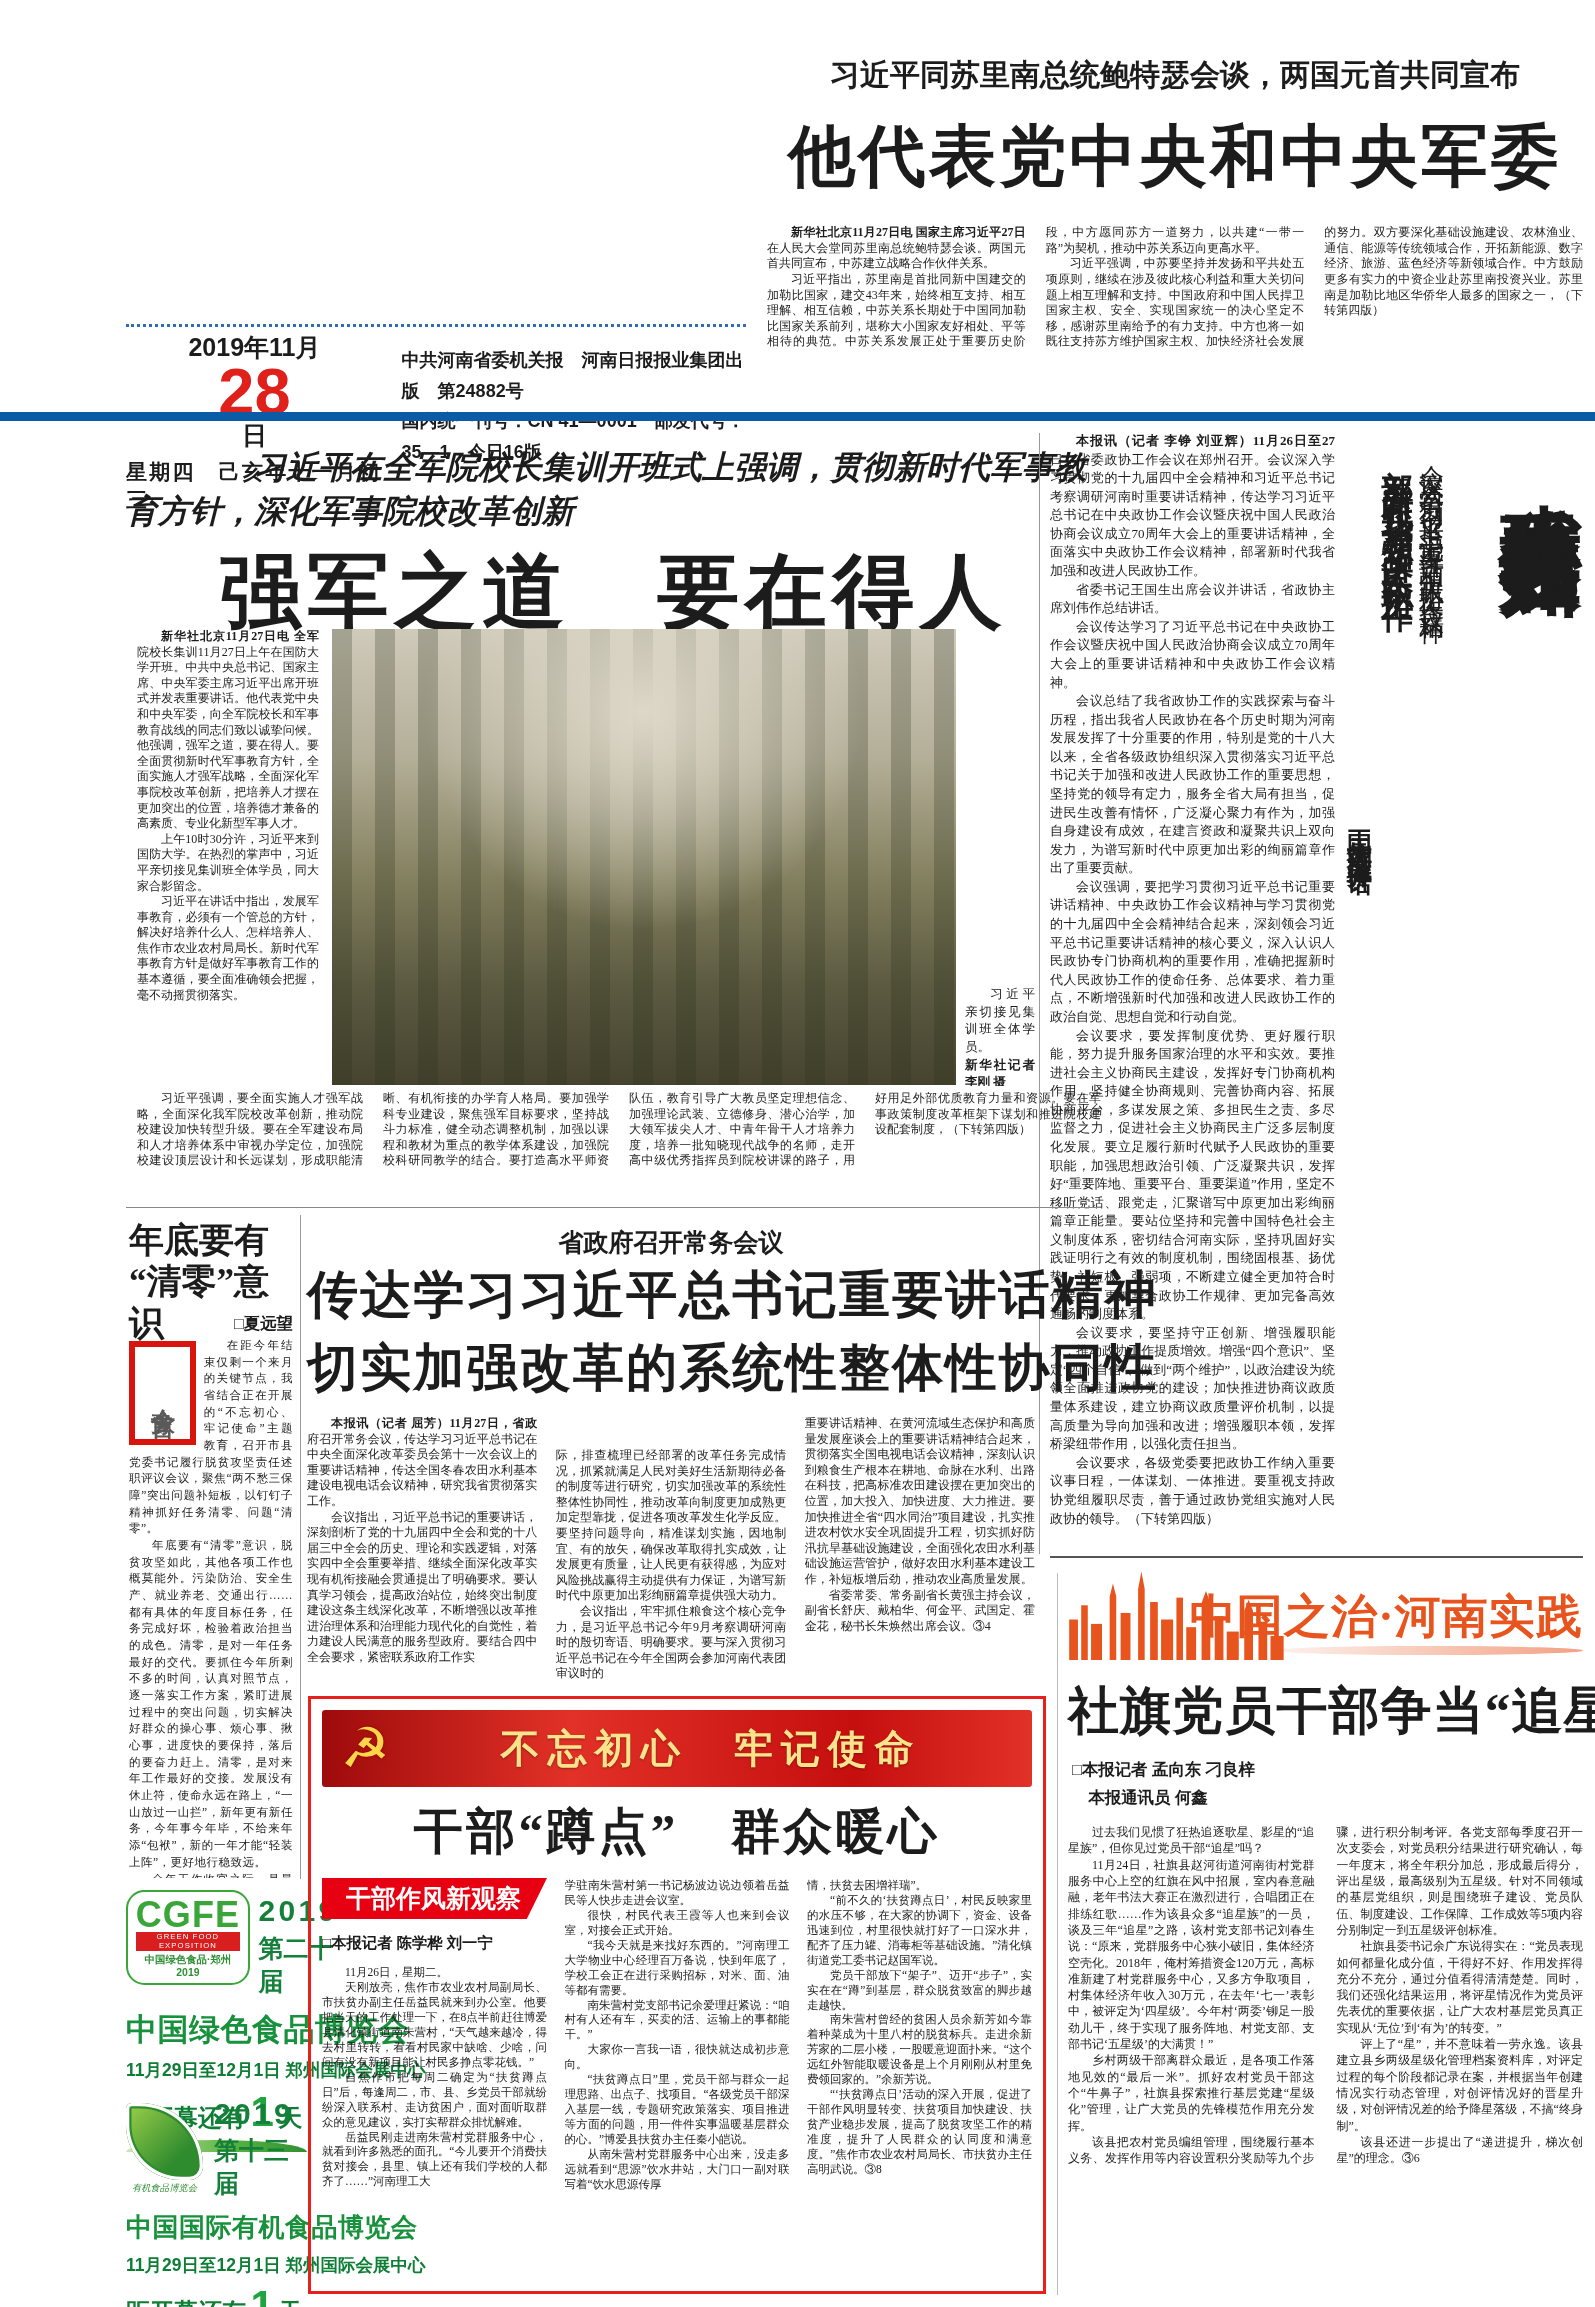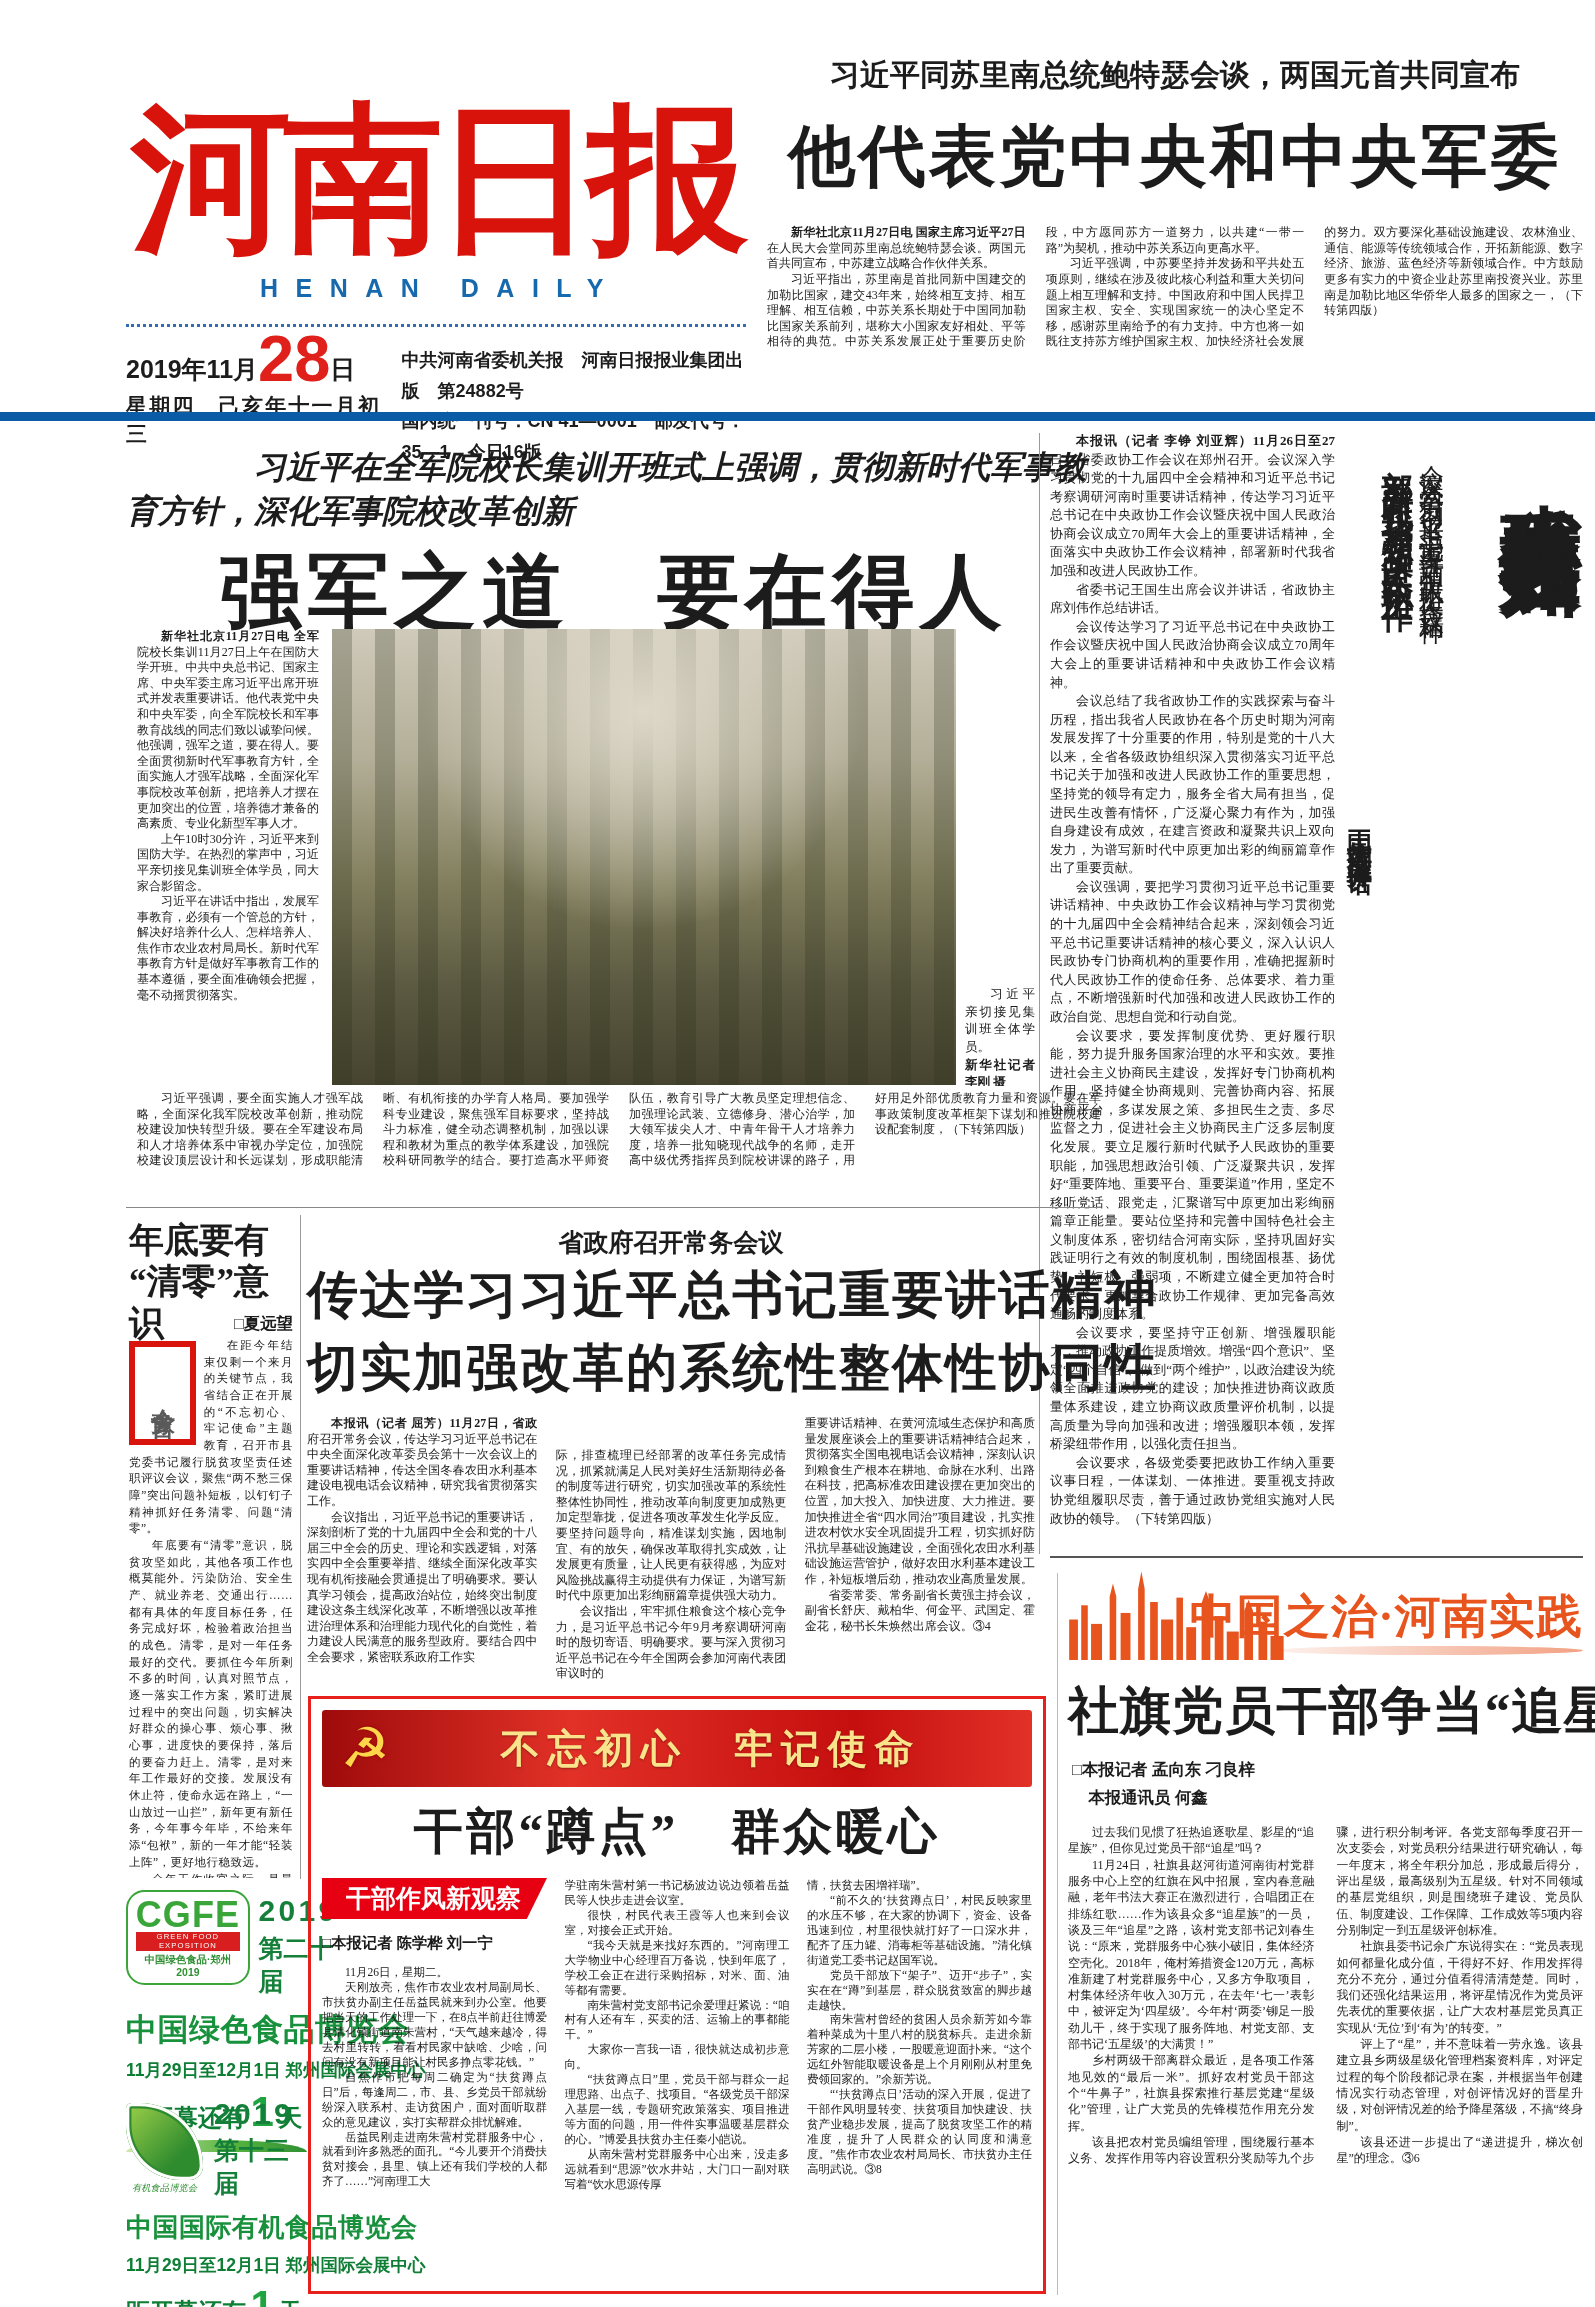--- a/index.html
+++ b/index.html
@@ -66,28 +66,24 @@
       linear-gradient(180deg,#cfcaba 0%,#b4af98 28%,#83805f 55%,#5c5a41 78%,#46442f 100%);}
   .caption{font-size:12.6px;line-height:1.4;text-align:justify;}
   .caption .credit{font-weight:bold;text-indent:0;}
   .byl{font-family:"Liberation Sans",sans-serif;font-weight:bold;}
 </style>
 </head>
 <body>
 
 <div class="page">
 
-  <div class="abs" style="left:131px;top:96px;width:619px;">
-    <div class="mast-title">河南日报</div>
-    <div class="mast-en" style="margin-top:10px;">HENAN DAILY</div>
-  </div>
   <div class="abs mast-rule" style="left:126px;top:324px;width:620px;"></div>
   <div class="abs mast-sans" style="left:126px;top:331px;width:620px;display:flex;gap:18.6px;">
     <div style="width:257px;">
-      <div style="display:flex;align-items:flex-end;">
+      <div style="display:flex;align-items:center;flex-direction:column;">
         <span style="font-size:25px;font-weight:bold;">2019年11月</span>
         <span class="day-big">28</span>
         <span style="font-size:25px;font-weight:bold;">日</span>
       </div>
       <div style="font-size:21px;font-weight:bold;letter-spacing:2.2px;margin-top:5.5px;">星期四　己亥年十一月初三</div>
     </div>
     <div style="flex:1;margin-top:14.2px;">
       <div style="font-size:18px;font-weight:bold;line-height:1.7;">中共河南省委机关报　河南日报报业集团出版　第24882号</div>
       <div style="font-size:18px;font-weight:bold;line-height:1.7;">国内统一刊号：CN 41—0001　邮发代号：35—1　今日16版</div>
     </div>

